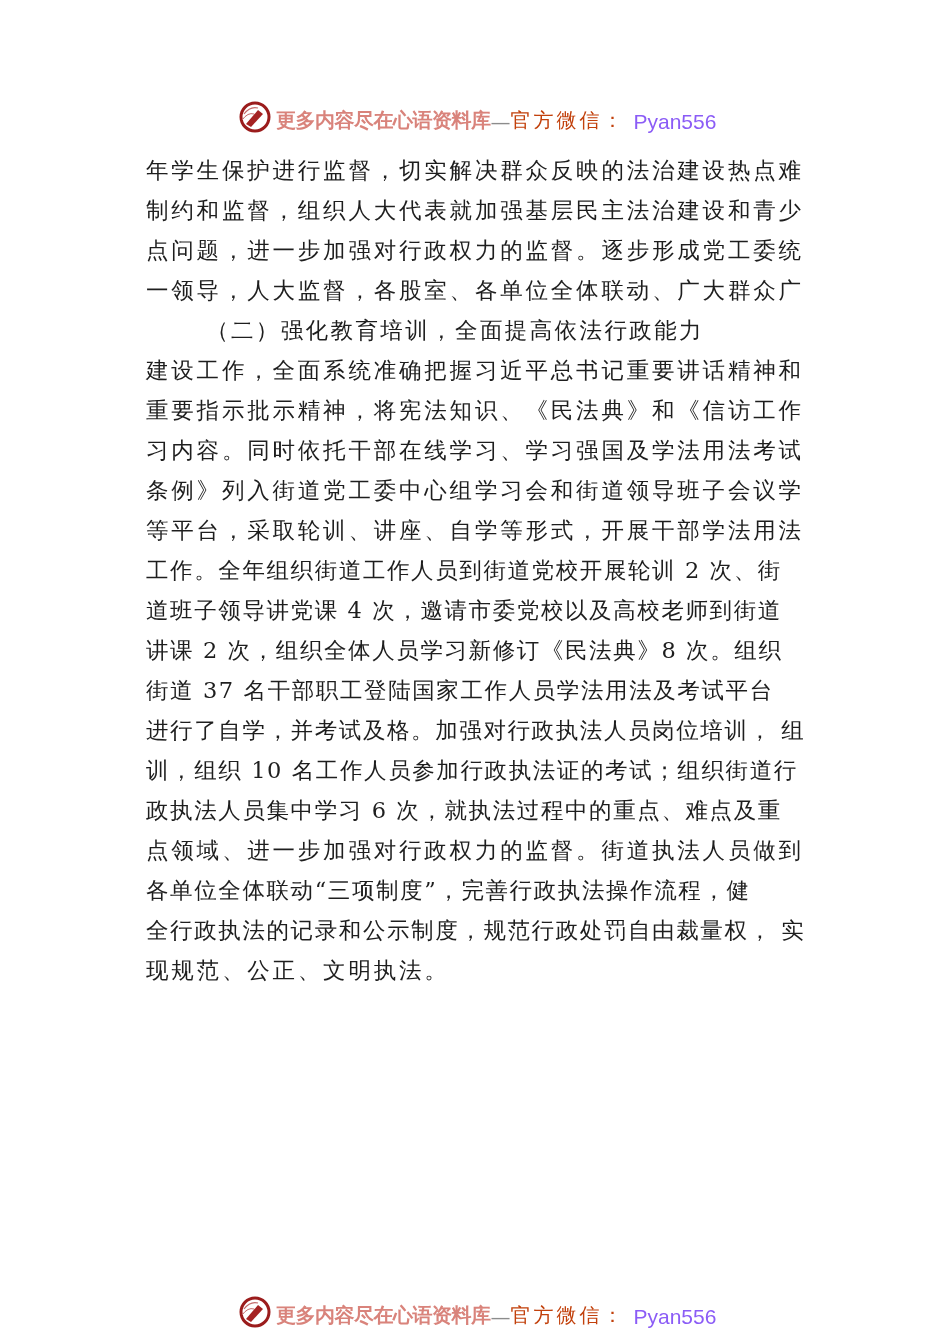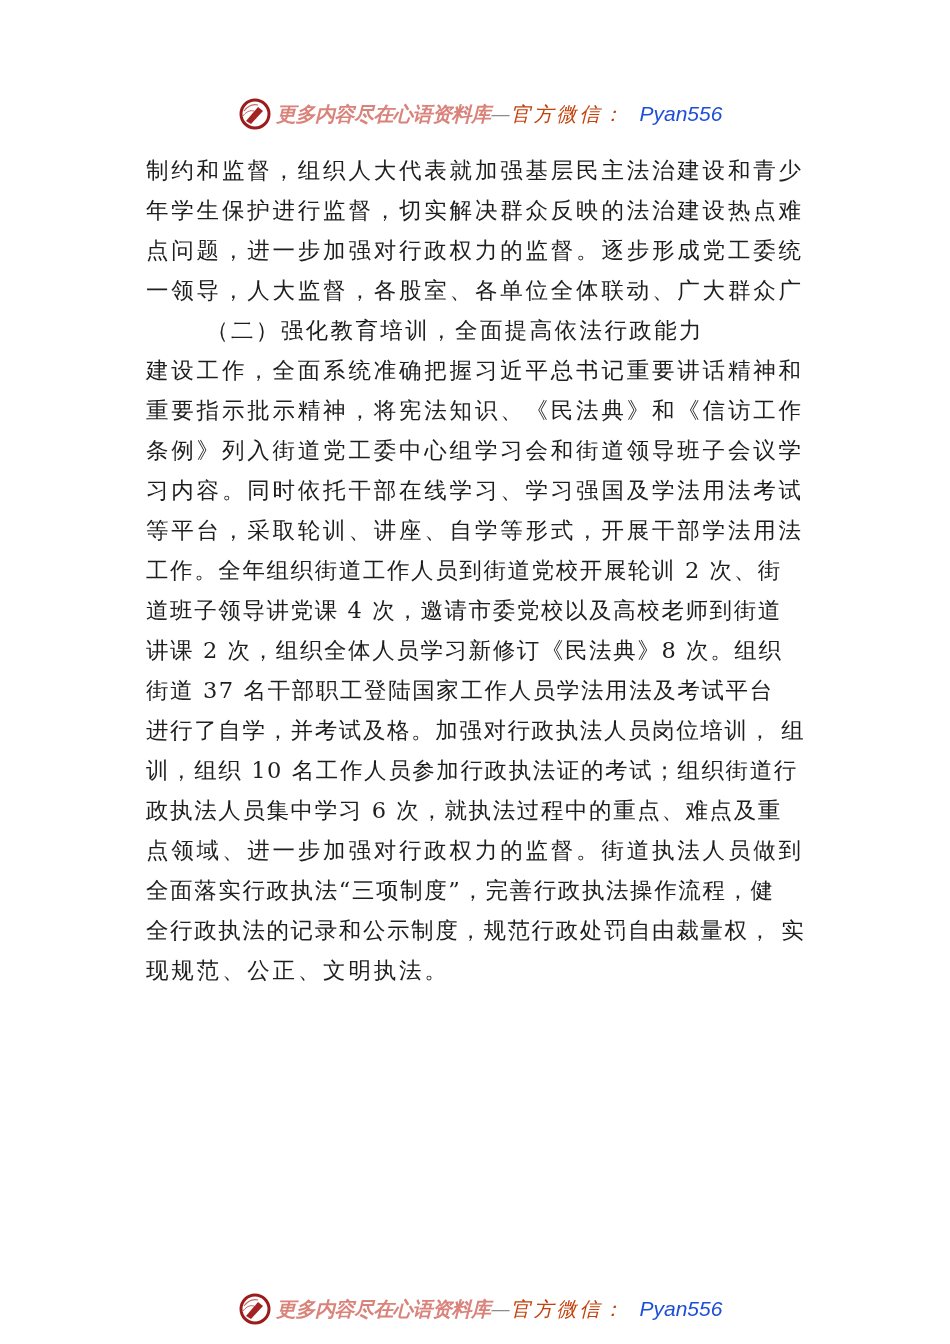--- a/index.html
+++ b/index.html
@@ -14,23 +14,22 @@
       overflow: hidden;
       font-family: "DejaVu Serif", "Liberation Serif", serif;
       color: #1a1a1a;
     }
     .banner {
       position: absolute;
       left: 238px;
       width: 500px;
       height: 40px;
       display: flex;
-      align-items: center;
+      align-items: flex-end;
       white-space: nowrap;
-      font-style: italic;
     }
     .banner.top { top: 94px; }
     .banner.bottom { top: 1289px; }
     .banner .logo {
       width: 34px;
       height: 34px;
       margin-right: 4px;
       flex: 0 0 auto;
     }
     .banner .brand {
@@ -47,22 +46,22 @@
     }
     .banner .wechat-label {
       font-family: "DejaVu Serif", serif;
       font-size: 20px;
       color: #c2410c;
       letter-spacing: 3px;
     }
     .banner .wechat-id {
       font-family: "Liberation Sans", sans-serif;
       font-size: 21px;
-      color: #1d4ed8;
-      margin-left: 14px;
+      color: #8b5cf6;
+      margin-left: 8px;
     }
     .page {
       position: absolute;
       left: 146px;
       top: 150px;
       width: 680px;
     }
     .line {
       height: 40px;
       line-height: 40px;
@@ -86,43 +85,43 @@
     <path d="M4 20 Q10 12 16 14" fill="none" stroke="#c46a6a" stroke-width="1"></path>
   </svg>
   <span class="brand">更多内容尽在心语资料库</span>
   <span class="dash">—</span>
   <span class="wechat-label">官方微信：</span>
   <span class="wechat-id">Pyan556</span>
 </div>
 
 <div class="page">
   <div>
+    <div class="line">年学生保护进行监督，切实解决群众反映的法治建设热点难</div>
     <div class="line">制约和监督，组织人大代表就加强基层民主法治建设和青少</div>
-    <div class="line">年学生保护进行监督，切实解决群众反映的法治建设热点难</div>
     <div class="line">点问题，进一步加强对行政权力的监督。逐步形成党工委统</div>
     <div class="line">一领导，人大监督，各股室、各单位全体联动、广大群众广</div>
   </div>
 
   <div class="line heading">（二）强化教育培训，全面提高依法行政能力</div>
 
   <div>
     <div class="line">建设工作，全面系统准确把握习近平总书记重要讲话精神和</div>
     <div class="line">重要指示批示精神，将宪法知识、《民法典》和《信访工作</div>
+    <div class="line">习内容。同时依托干部在线学习、学习强国及学法用法考试</div>
     <div class="line">条例》列入街道党工委中心组学习会和街道领导班子会议学</div>
-    <div class="line">习内容。同时依托干部在线学习、学习强国及学法用法考试</div>
     <div class="line">等平台，采取轮训、讲座、自学等形式，开展干部学法用法</div>
     <div class="line tight">工作。全年组织街道工作人员到街道党校开展轮训 2 次、街</div>
     <div class="line tight">道班子领导讲党课 4 次，邀请市委党校以及高校老师到街道</div>
     <div class="line tight">讲课 2 次，组织全体人员学习新修订《民法典》8 次。组织</div>
     <div class="line tight">街道 37 名干部职工登陆国家工作人员学法用法及考试平台</div>
     <div class="line tight">进行了自学，并考试及格。加强对行政执法人员岗位培训， 组</div>
     <div class="line tight">训，组织 10 名工作人员参加行政执法证的考试；组织街道行</div>
     <div class="line tight">政执法人员集中学习 6 次，就执法过程中的重点、难点及重</div>
     <div class="line">点领域、进一步加强对行政权力的监督。街道执法人员做到</div>
-    <div class="line tight">全面落实行政执法“三项制度”，完善行政执法操作流程，健</div>
+    <div class="line tight">各单位全体联动“三项制度”，完善行政执法操作流程，健</div>
     <div class="line tight">全行政执法的记录和公示制度，规范行政处罚自由裁量权， 实</div>
     <div class="line">现规范、公正、文明执法。</div>
   </div>
 </div>
 
 <div class="banner bottom">
   <svg class="logo" viewBox="0 0 34 34">
     <circle cx="17" cy="17" r="14" fill="none" stroke="#9b1c1c" stroke-width="3"></circle>
     <path d="M8 24 L20 10 L25 14 L13 27 Z" fill="#a52222"></path>
     <path d="M6 14 Q12 6 20 8" fill="none" stroke="#c46a6a" stroke-width="1.2"></path>

